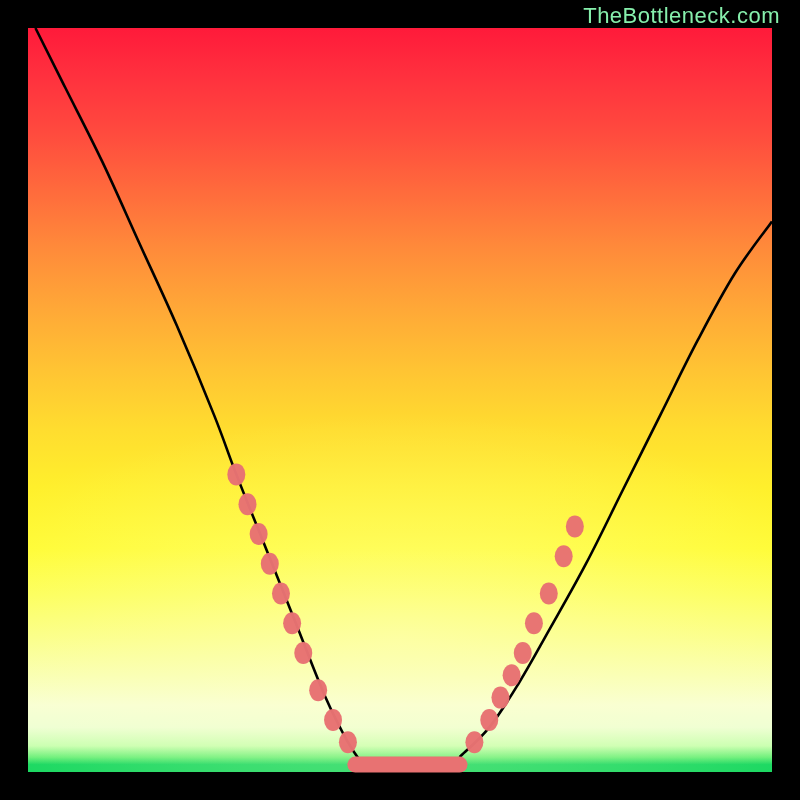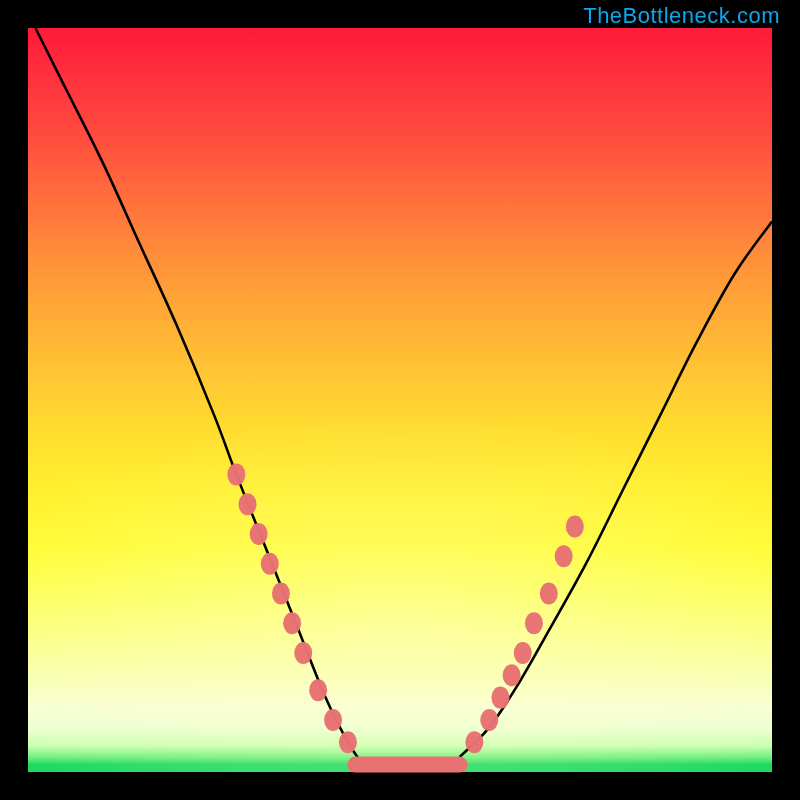--- a/index.html
+++ b/index.html
@@ -1,17 +1,17 @@
 <!DOCTYPE html>
 <html><head>
   <meta charset="utf-8">
   <style>
     * { margin: 0; padding: 0; box-sizing: border-box; }
     body { width: 800px; height: 800px; background: #000; overflow: hidden; position: relative; font-family: Arial, sans-serif; }
-    .watermark { position: absolute; top: 3px; right: 20px; color: #0ea5e9; font-size: 22px; letter-spacing: 0.5px; z-index: 10; }
+    .watermark { position: absolute; top: 3px; right: 20px; color: #86efac; font-size: 22px; letter-spacing: 0.5px; z-index: 10; }
     .plot-area { position: absolute; top: 28px; left: 28px; width: 744px; height: 744px; }
     .gradient-bg { position: absolute; width: 100%; height: 100%; background: linear-gradient(to bottom,
       #ff1a3a 0%,
       #ff2f3e 6%,
       #ff4a3e 14%,
       #ff6b3c 22%,
       #ff8c3a 30%,
       #ffa937 38%,
       #ffc433 46%,
       #ffdd2f 54%,

